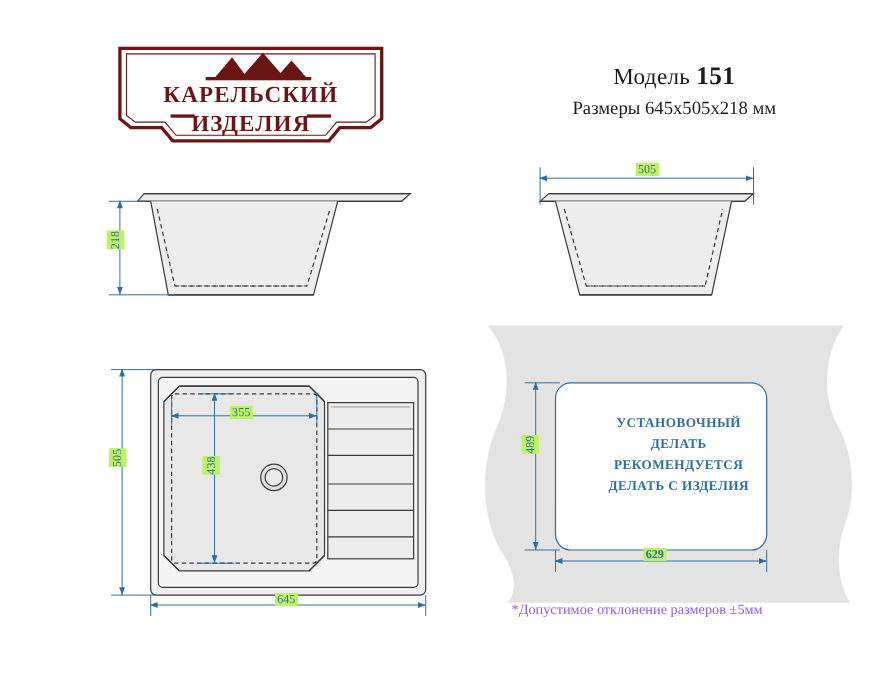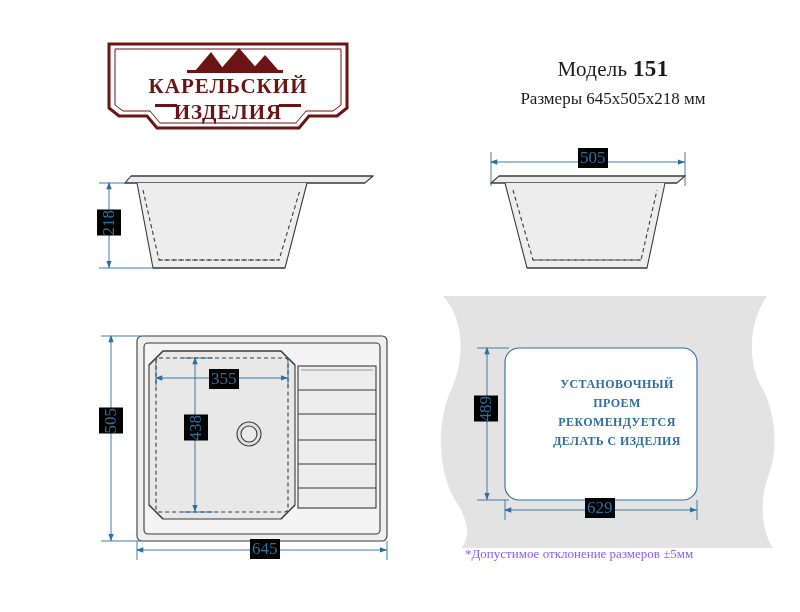--- a/index.html
+++ b/index.html
@@ -69,22 +69,22 @@
   .title-line2 {
     margin-top: 7px;
     font-size: 17px;
   }
 
   
   .dim-label {
     position: absolute;
     color: #2e6f9e;
     font-family: "Liberation Serif", serif;
-    font-size: 17px;
-    background: #000000;
+    font-size: 11px;
+    background: #bef264;
     padding: 0 2px;
     white-space: nowrap;
   }
   .vert {
     writing-mode: vertical-rl;
     transform: rotate(180deg);
   }
   .note {
     position: absolute;
     left: 452px;
@@ -239,24 +239,24 @@
   <div class="dim-label vert" style="left:86px; top:408px;">505</div>
 
   <div class="dim-label" style="left:237px; top:539px;">645</div>
 
   <div class="dim-label" style="left:196px; top:369px;">355</div>
 
   <div class="dim-label vert" style="left:171px; top:415px;">438</div>
 
   <div class="dim-label vert" style="left:461px; top:396px;">489</div>
 
-  <div class="dim-label" style="left:572px; top:498px;">629</div>
+  <div class="dim-label" style="left:572px; top:498px;font-weight:bold;">629</div>
 
   <div class="insidetext" style="left:492px; top:375px; width:192px;">
     <div>УСТАНОВОЧНЫЙ</div>
-    <div>ПРОЕМ</div>
+    <div>ДЕЛАТЬ</div>
     <div>РЕКОМЕНДУЕТСЯ</div>
     <div>ДЕЛАТЬ С ИЗДЕЛИЯ</div>
   </div>
 
   <div class="note">*Допустимое отклонение размеров ±5мм</div>
 
 </div>
 
 </body></html>

